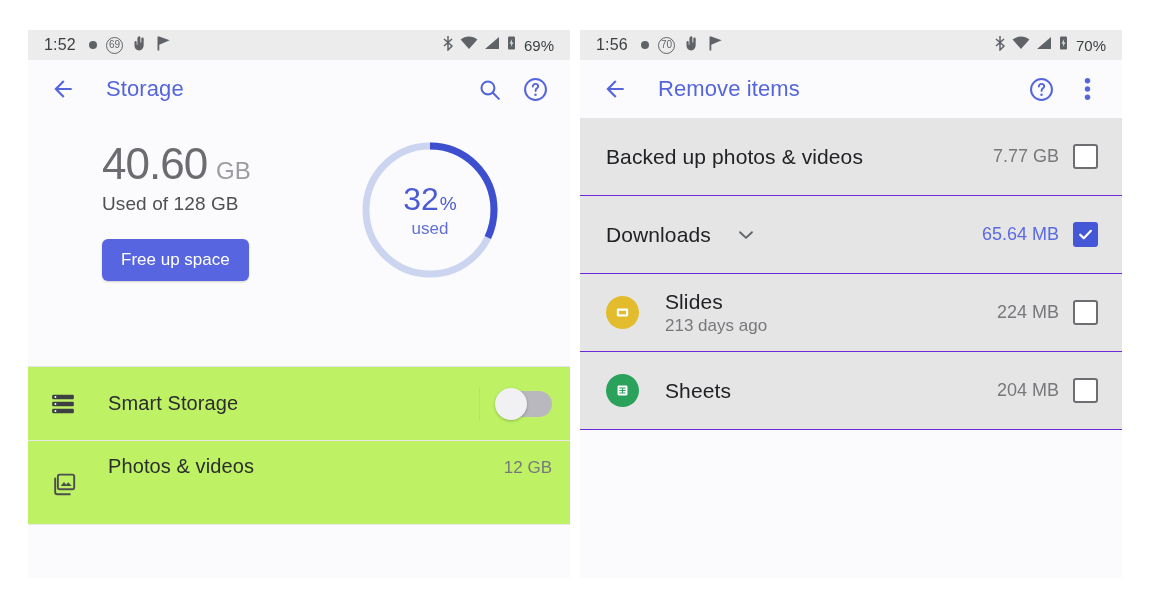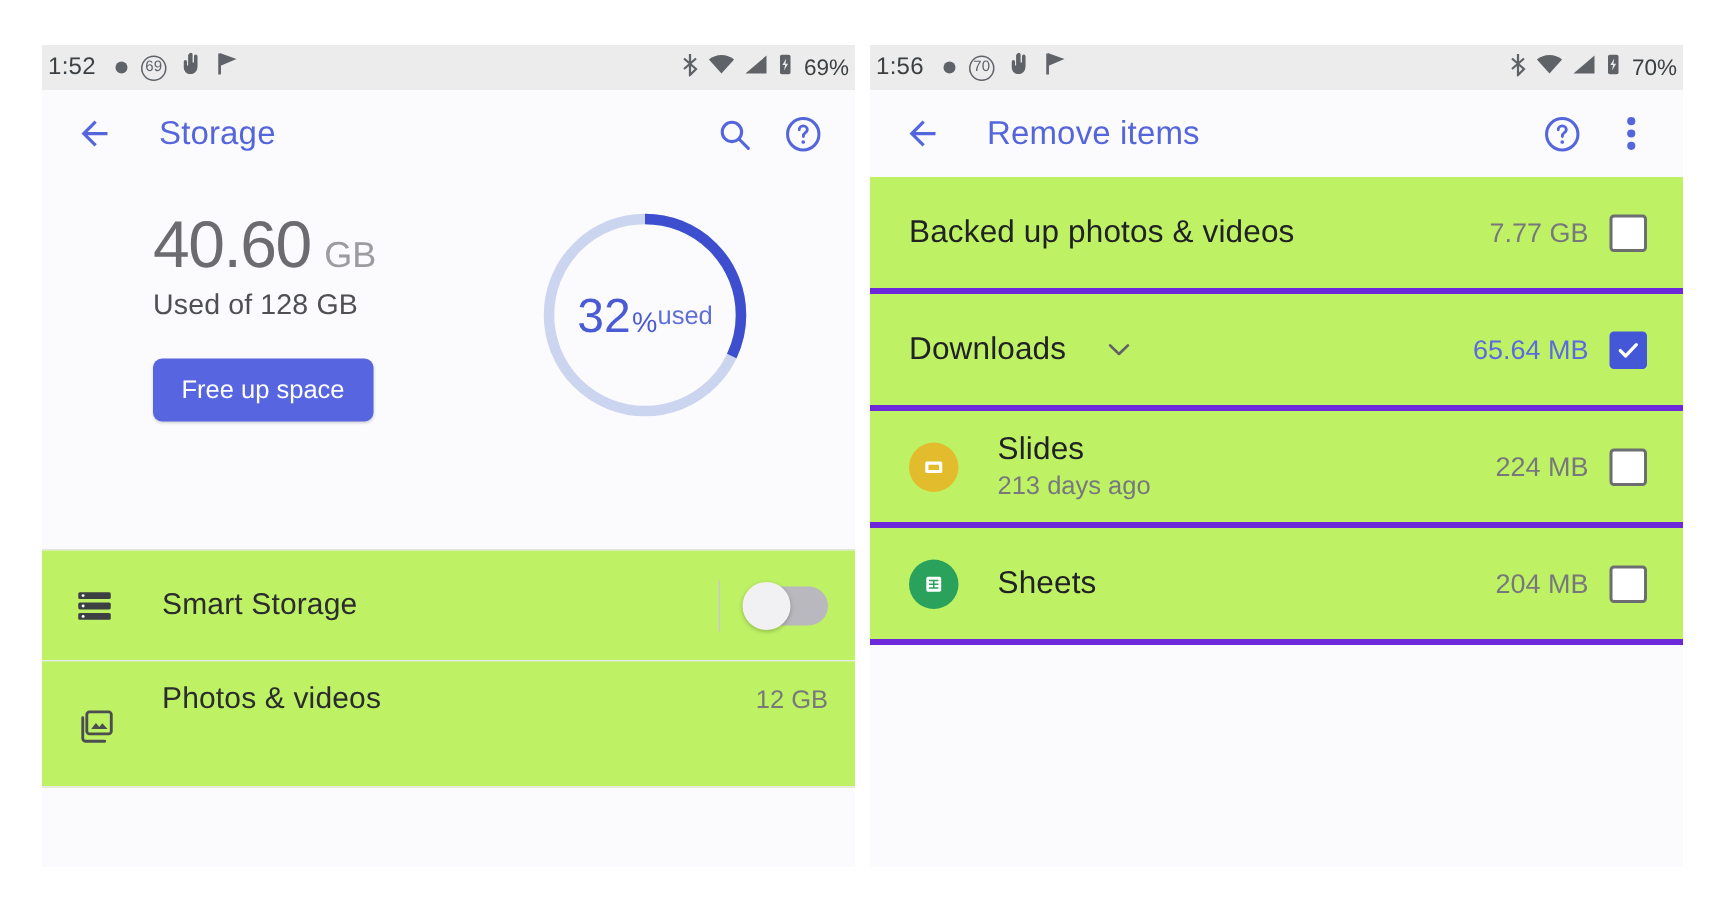--- a/index.html
+++ b/index.html
@@ -31,21 +31,21 @@
   }
   #phone-left  { left: 28px; }
   #phone-right { left: 580px; }
 
   
   .statusbar {
     height: 30px;
     background: #ececed;
     display: flex;
     align-items: center;
-    padding: 0 4px;
+    padding: 0 16px;
     box-sizing: border-box;
     color: #4a4a4a;
   }
   .sb-time {
     font-size: 16px;
     letter-spacing: .2px;
     color: #3c4043;
     margin-right: 13px;
   }
   .sb-icons-left {
@@ -163,21 +163,21 @@
   .donut-wrap {
     position: relative;
     width: 148px;
     height: 148px;
     margin-left: 28px;
   }
   .donut-center {
     position: absolute;
     inset: 0;
     display: flex;
-    flex-direction: row;
+    flex-direction: column;
     align-items: center;
     justify-content: center;
   }
   .donut-pct {
     display: flex;
     align-items: baseline;
     color: #4a5bd4;
   }
   .donut-pct .v { font-size: 32px; font-weight: 400; }
   .donut-pct .s { font-size: 19px; margin-left: 1px; }
@@ -255,22 +255,22 @@
     background: #4457c8;
   }
   .row-top { display: flex; align-items: baseline; width: 100%; }
 
   
   .rrow {
     display: flex;
     align-items: center;
     padding: 0 24px 0 26px;
     box-sizing: border-box;
-    background: #bef264;
-    border-bottom: 4px solid #6d28d9;
+    background: #e5e5e5;
+    border-bottom: 1px solid #6d28d9;
     min-height: 78px;
   }
   .rrow-label {
     font-size: 21px;
     color: #212225;
     letter-spacing: .1px;
   }
   .rrow-sub {
     font-size: 17px;
     color: #77787c;

